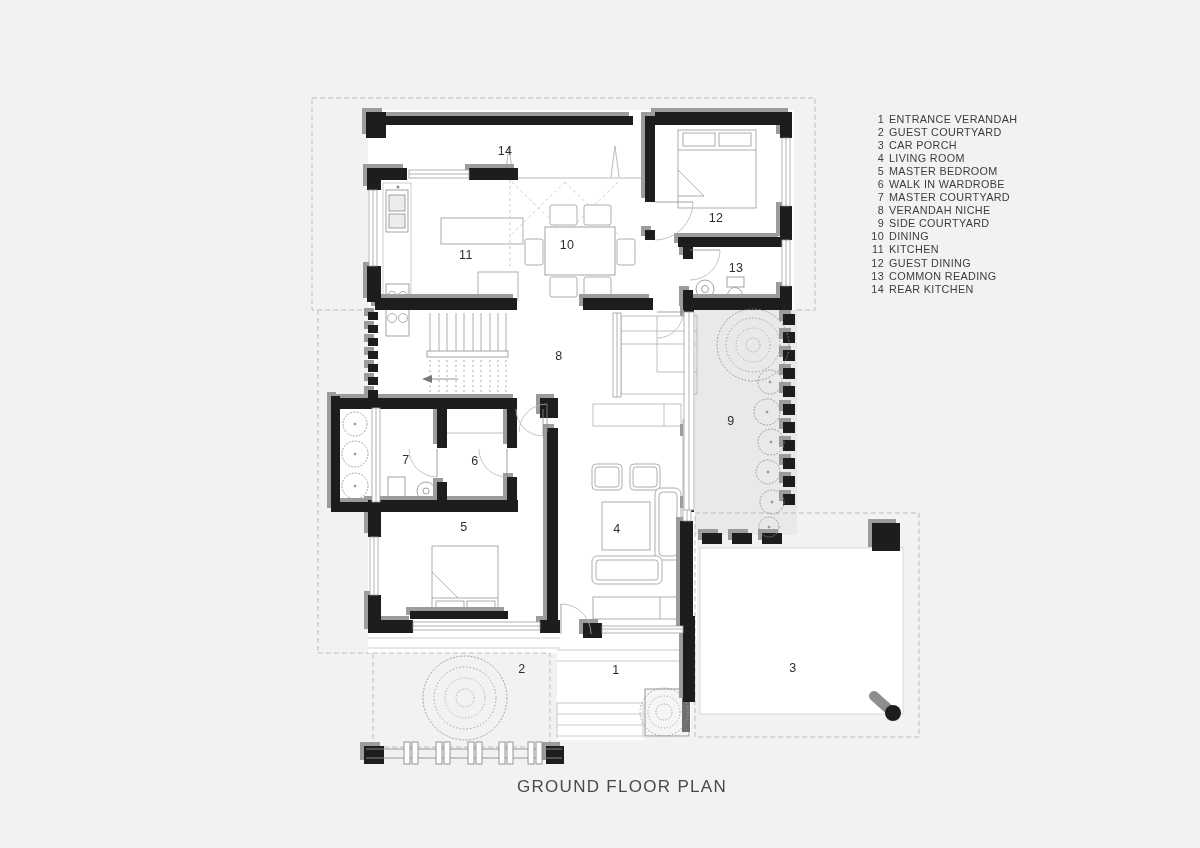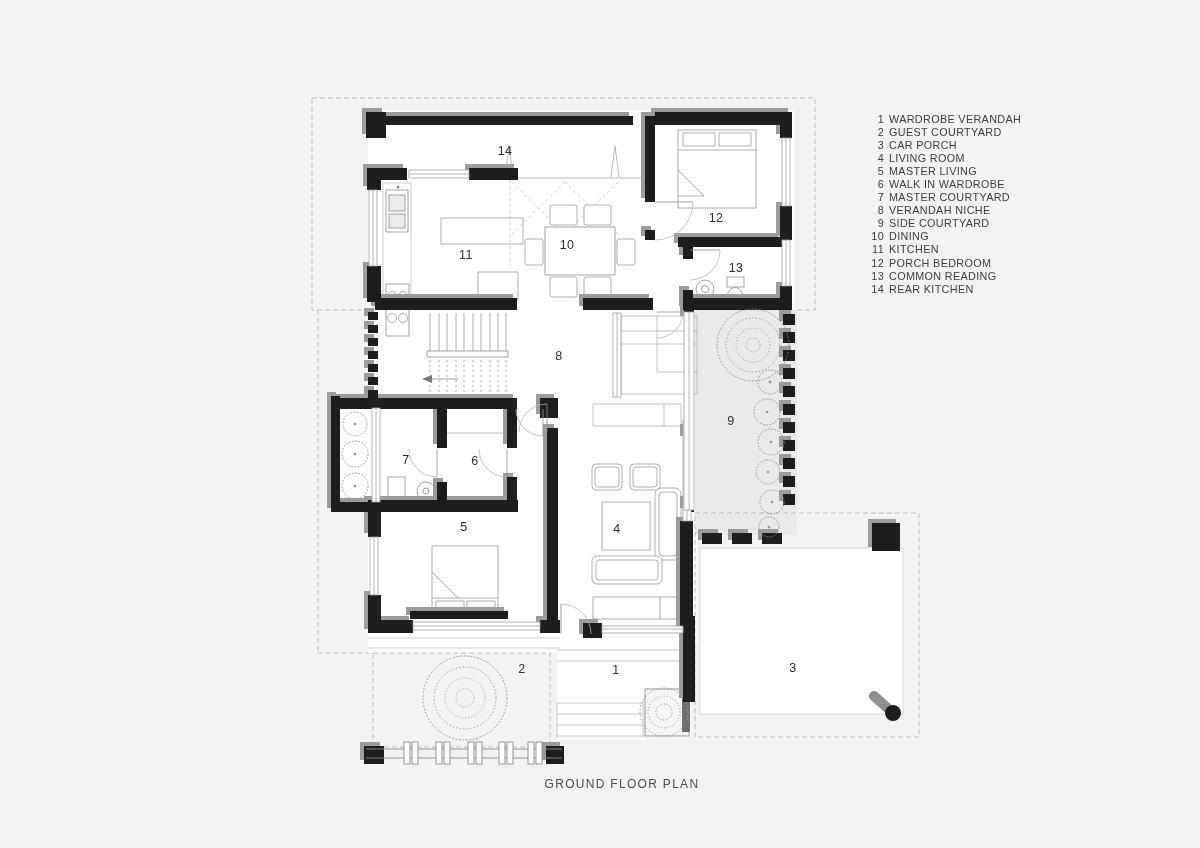--- a/index.html
+++ b/index.html
@@ -14,21 +14,21 @@
     font-size:12.5px;color:#2e2e2e;letter-spacing:.4px;white-space:nowrap;
   }
   .legend{
     position:absolute;left:869px;top:113px;
     font-size:10.8px;color:#3c3c3c;letter-spacing:.35px;line-height:13.05px;
   }
   .legend-row{display:flex;white-space:nowrap}
   .legend-num{width:15px;text-align:right;margin-right:5px;flex:none}
   .title{
     position:absolute;left:622px;top:777px;transform:translateX(-50%);
-    font-size:12px;letter-spacing:1.3px;color:#4a4a4a;white-space:nowrap;
+    font-size:17px;letter-spacing:1.3px;color:#4a4a4a;white-space:nowrap;
   }
 </style>
 </head>
 <body>
 
 <svg class="plan" width="1200" height="848" viewBox="0 0 1200 848">
   <defs>
     <g id="W">
 
       <rect x="366" y="112" width="20" height="26"></rect>
@@ -394,37 +394,37 @@
 <span class="plan-label" style="left:731px;top:421px">9</span>
 <span class="plan-label" style="left:567px;top:245px">10</span>
 <span class="plan-label" style="left:466px;top:255px">11</span>
 <span class="plan-label" style="left:716px;top:218px">12</span>
 <span class="plan-label" style="left:736px;top:268px">13</span>
 <span class="plan-label" style="left:505px;top:151px">14</span>
 
 <div class="legend">
   <div class="legend-row">
       <span class="legend-num">1</span>
-      <span>WARDROBE VERANDAH</span>
+      <span>ENTRANCE VERANDAH</span>
     </div>
   <div class="legend-row">
       <span class="legend-num">2</span>
       <span>GUEST COURTYARD</span>
     </div>
   <div class="legend-row">
       <span class="legend-num">3</span>
       <span>CAR PORCH</span>
     </div>
   <div class="legend-row">
       <span class="legend-num">4</span>
       <span>LIVING ROOM</span>
     </div>
   <div class="legend-row">
       <span class="legend-num">5</span>
-      <span>MASTER LIVING</span>
+      <span>MASTER BEDROOM</span>
     </div>
   <div class="legend-row">
       <span class="legend-num">6</span>
       <span>WALK IN WARDROBE</span>
     </div>
   <div class="legend-row">
       <span class="legend-num">7</span>
       <span>MASTER COURTYARD</span>
     </div>
   <div class="legend-row">
@@ -438,21 +438,21 @@
   <div class="legend-row">
       <span class="legend-num">10</span>
       <span>DINING</span>
     </div>
   <div class="legend-row">
       <span class="legend-num">11</span>
       <span>KITCHEN</span>
     </div>
   <div class="legend-row">
       <span class="legend-num">12</span>
-      <span>PORCH BEDROOM</span>
+      <span>GUEST DINING</span>
     </div>
   <div class="legend-row">
       <span class="legend-num">13</span>
       <span>COMMON READING</span>
     </div>
   <div class="legend-row">
       <span class="legend-num">14</span>
       <span>REAR KITCHEN</span>
     </div>
 </div>

